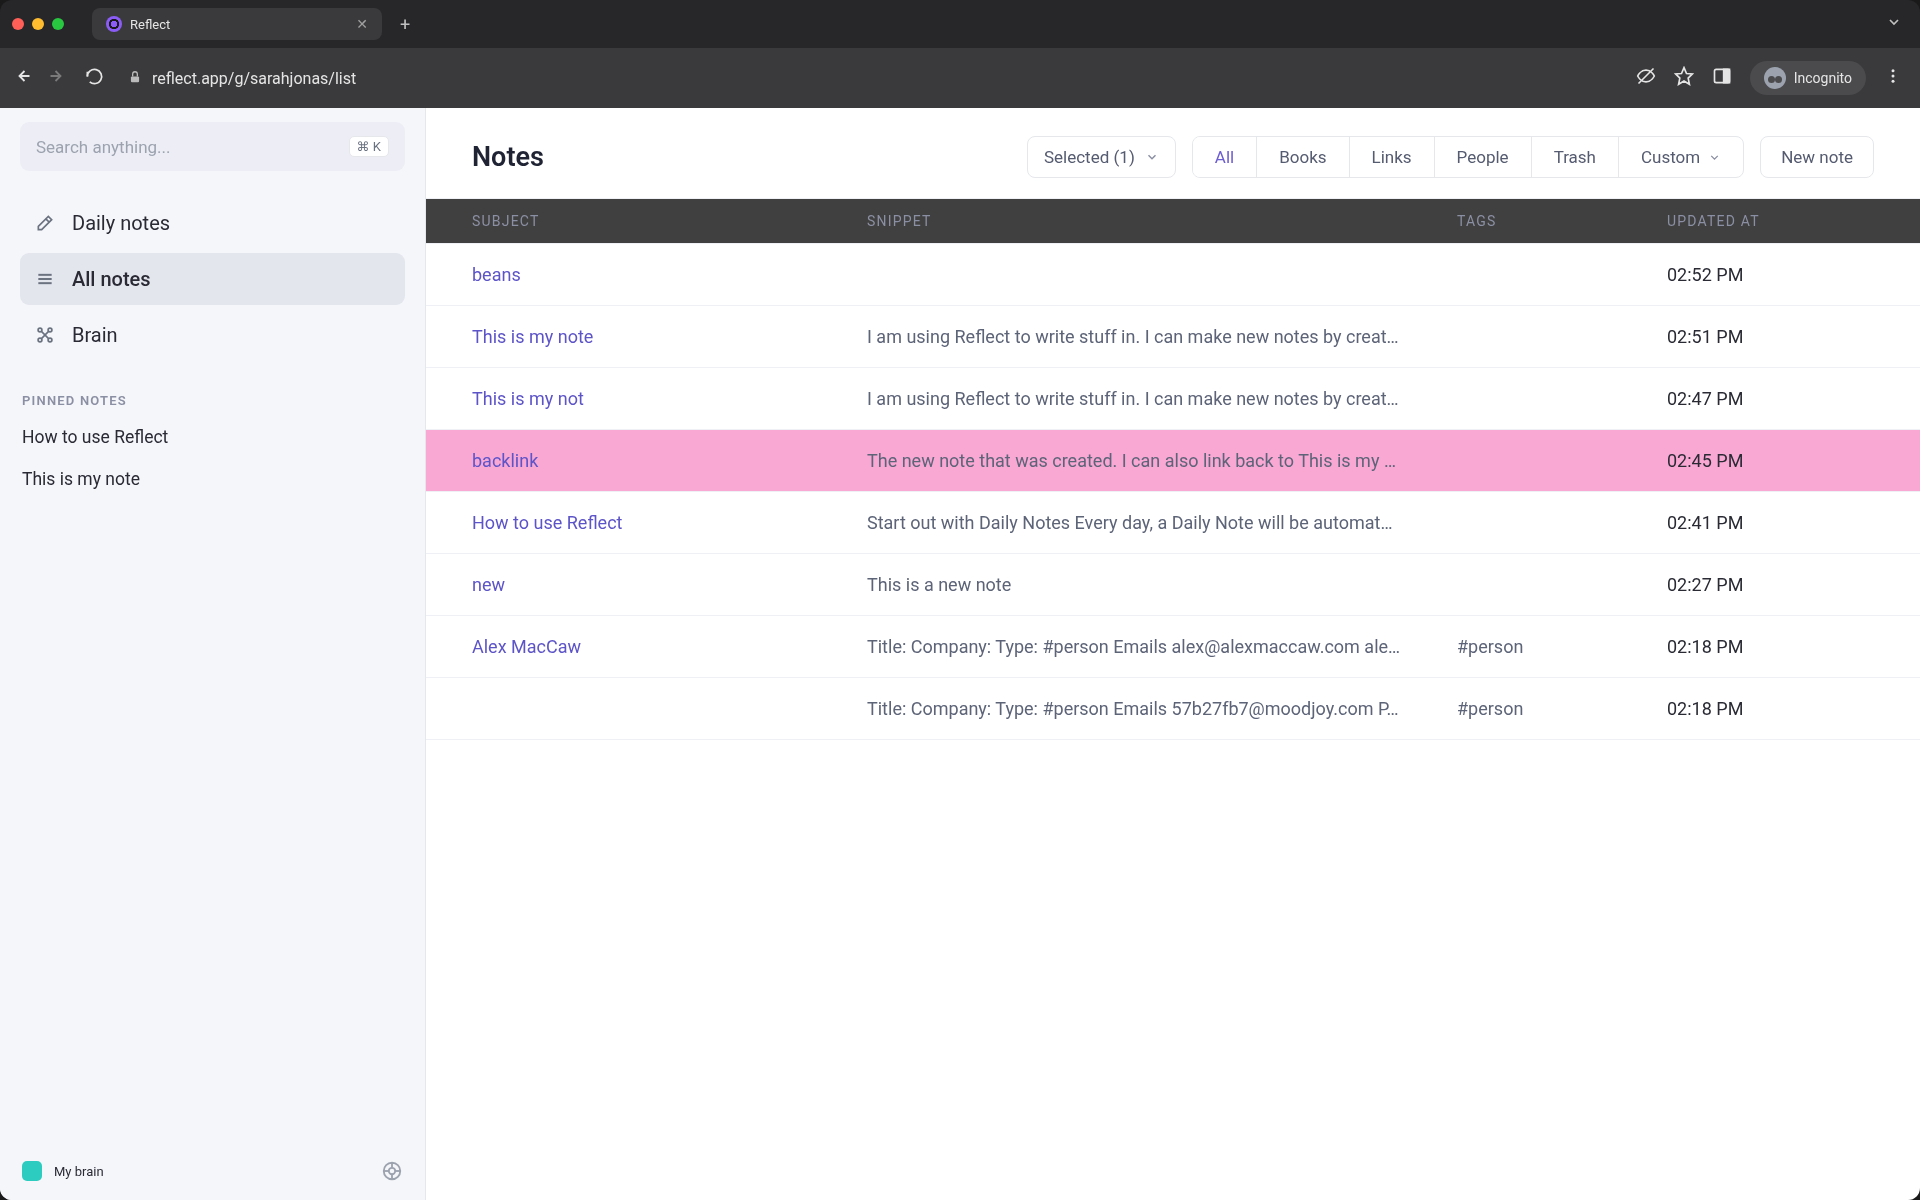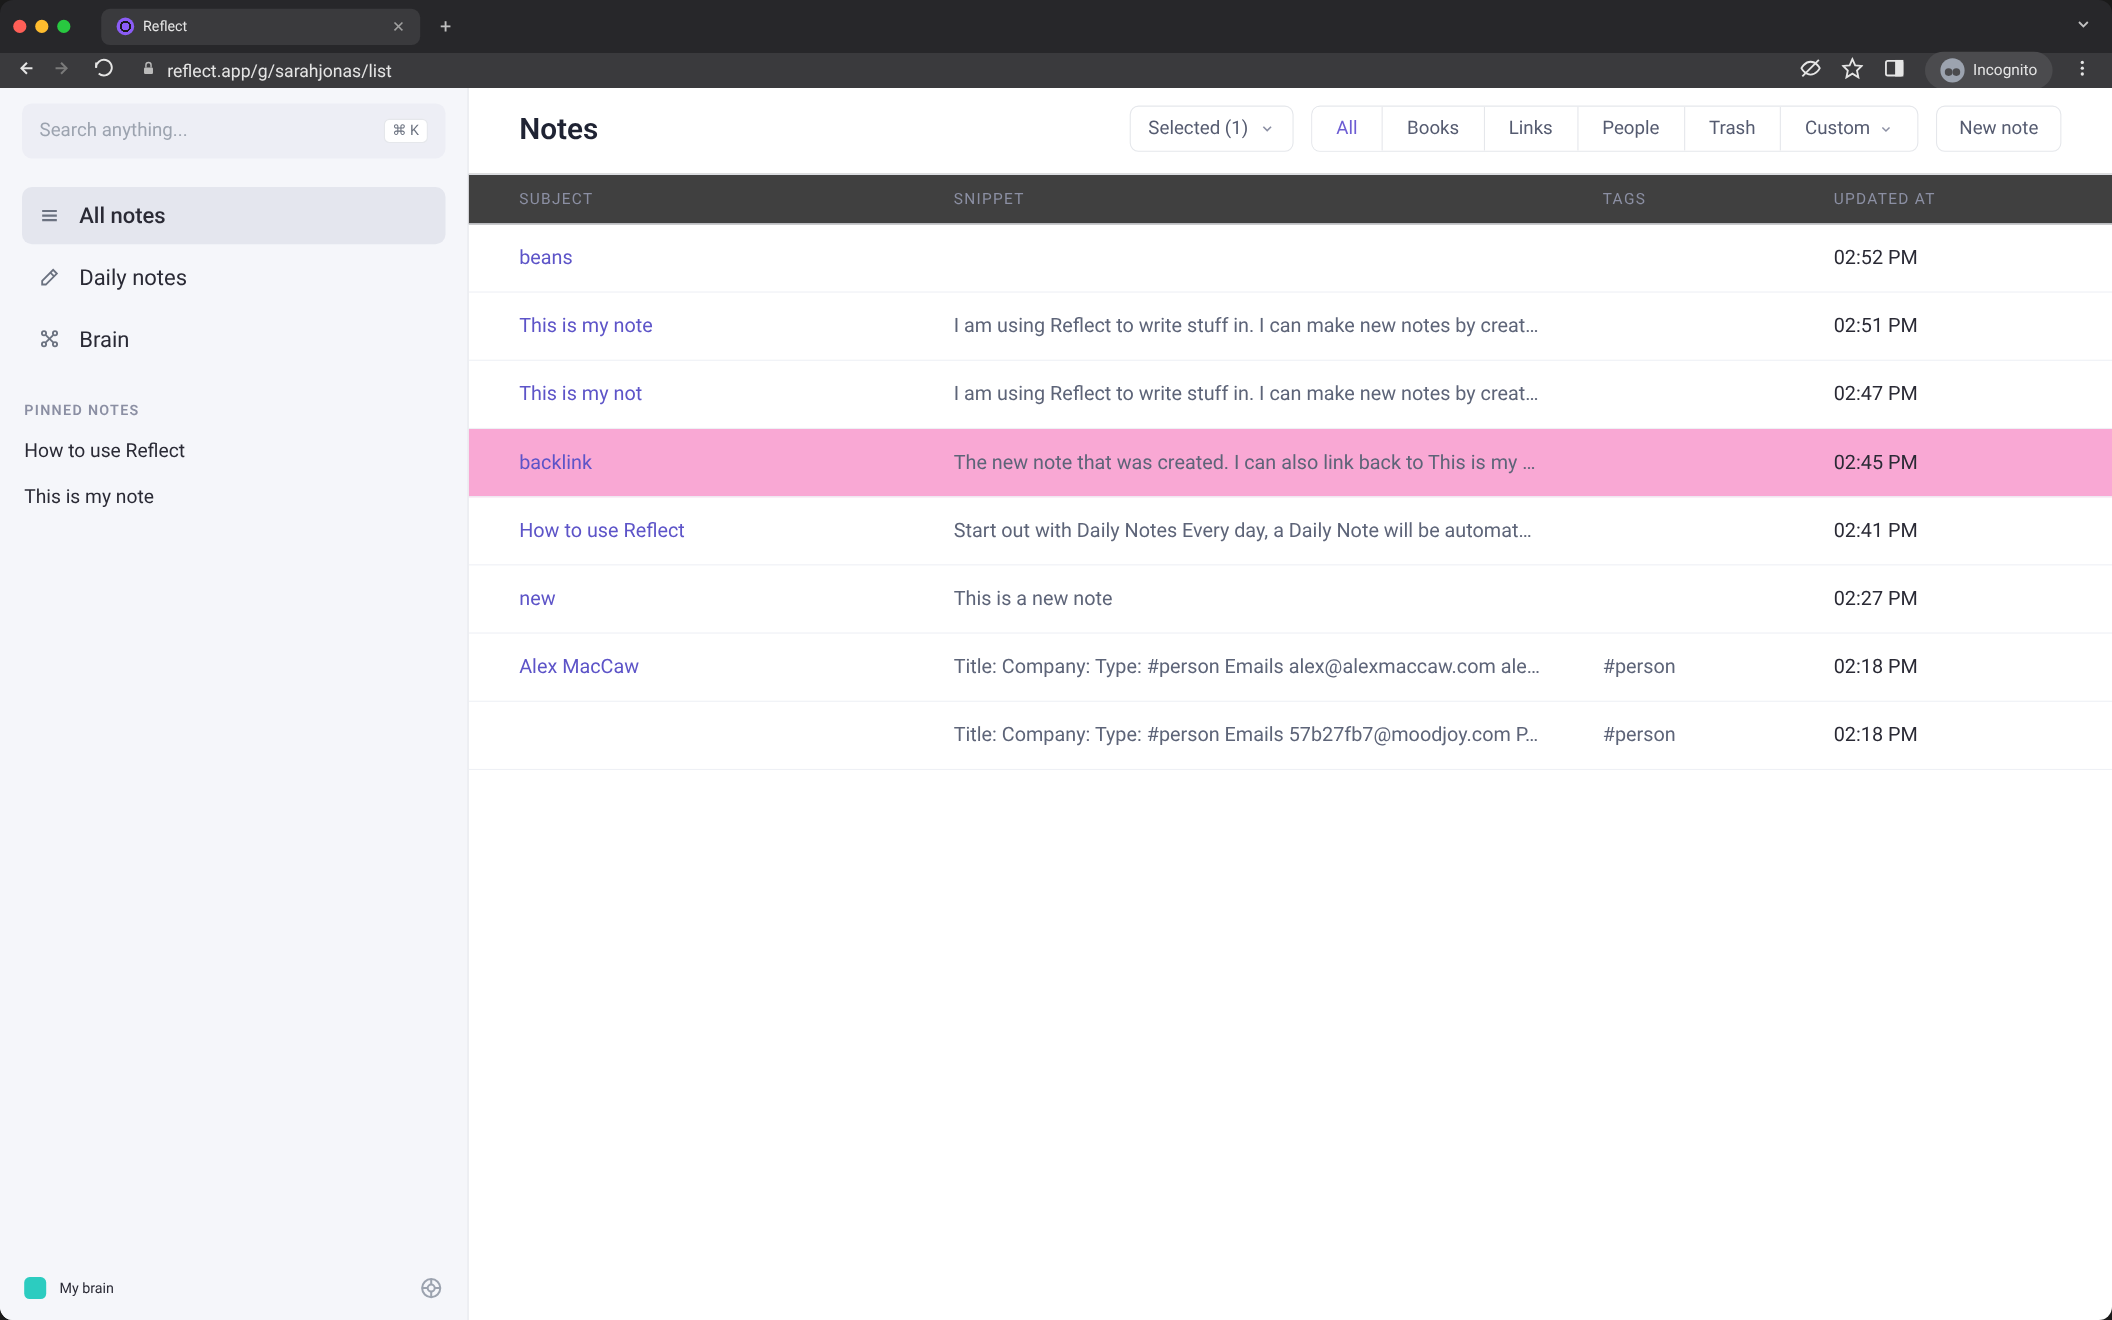--- a/index.html
+++ b/index.html
@@ -69,21 +69,21 @@
     .new-tab {
       color: #c0c0c0;
       font-size: 18px;
       margin-left: 10px;
       cursor: pointer;
     }
     .titlebar .spacer { flex: 1; }
     .titlebar .chevron-right { color: #c0c0c0; margin-right: 6px; }
 
     .addressbar {
-      height: 32px;
+      height: 60px;
       background: #3a3a3d;
       display: flex;
       align-items: center;
       padding: 0 10px;
       gap: 12px;
       color: #e5e5e5;
     }
     .addressbar .nav-btn {
       width: 24px;
       text-align: center;
@@ -189,21 +189,21 @@
     
     .main {
       flex:1;
       display:flex;
       flex-direction:column;
       overflow:hidden;
     }
     .main-header {
       display:flex;
       align-items:center;
-      padding: 16px 46px 20px;
+      padding: 28px 46px 20px;
       gap: 16px;
     }
     .main-title { font-size:27px; font-weight:600; color:#1f2333; }
     .main-header .spacer { flex:1; }
     .selected-pill {
       border:1px solid #e5e7eb; border-radius:8px;
       padding:10px 16px; color:#555b70; font-size:17px;
       display:flex; align-items:center; gap:10px;
     }
     .filter-tabs {
@@ -334,38 +334,38 @@
   </div>
 
   <div class="app">
     <aside class="sidebar">
       <div class="search-box">
         <span>Search anything...</span>
         <span class="shortcut">⌘ K</span>
       </div>
 
       <div class="nav-list">
+        <div class="nav-item">
+          <span class="icn">
+            <svg width="20" height="20" viewBox="0 0 24 24" fill="none" stroke="currentColor" stroke-width="2">
+                <path d="M4 20h4L20 8l-4-4L4 16v4z"></path>
+                <path d="M13 7l4 4"></path>
+              </svg>
+          </span>
+          <span>Daily notes</span>
+        </div>
         <div class="nav-item active">
           <span class="icn">
             <svg width="20" height="20" viewBox="0 0 24 24" fill="none" stroke="currentColor" stroke-width="2.4">
                 <line x1="4" y1="7" x2="20" y2="7"></line>
                 <line x1="4" y1="12" x2="20" y2="12"></line>
                 <line x1="4" y1="17" x2="20" y2="17"></line>
               </svg>
           </span>
           <span>All notes</span>
-        </div>
-        <div class="nav-item">
-          <span class="icn">
-            <svg width="20" height="20" viewBox="0 0 24 24" fill="none" stroke="currentColor" stroke-width="2">
-                <path d="M4 20h4L20 8l-4-4L4 16v4z"></path>
-                <path d="M13 7l4 4"></path>
-              </svg>
-          </span>
-          <span>Daily notes</span>
         </div>
         <div class="nav-item">
           <span class="icn">
             <svg width="20" height="20" viewBox="0 0 24 24" fill="none" stroke="currentColor" stroke-width="2">
                 <circle cx="6" cy="6" r="2.3"></circle>
                 <circle cx="18" cy="6" r="2.3"></circle>
                 <circle cx="6" cy="18" r="2.3"></circle>
                 <circle cx="18" cy="18" r="2.3"></circle>
                 <line x1="8" y1="8" x2="16" y2="16"></line>
                 <line x1="16" y1="8" x2="8" y2="16"></line>

